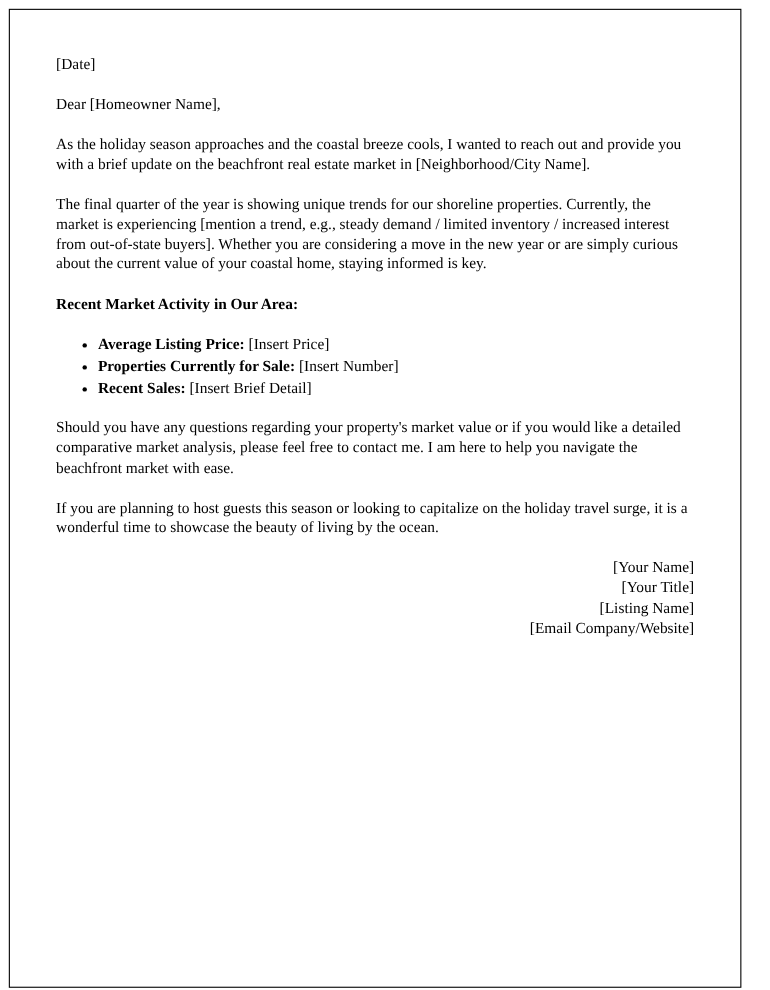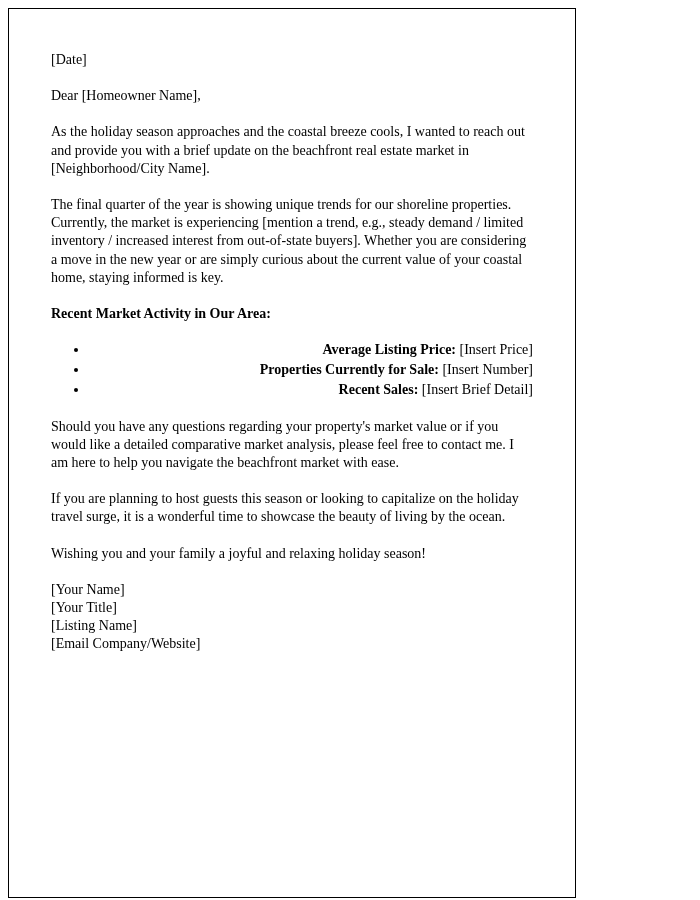--- a/index.html
+++ b/index.html
@@ -11,21 +11,21 @@
     width: 700px;
     height: 900px;
     font-family: "Liberation Serif", "DejaVu Serif", serif;
     color: #000000;
   }
   .page {
     box-sizing: border-box;
     position: absolute;
     left: 8px;
     top: 8px;
-    width: 568px;
+    width: 666px;
     height: 890px;
     border: 1px solid #000000;
     background: #ffffff;
     padding: 42px 42px 0 42px;
     overflow: hidden;
   }
   .letter {
     font-size: 14px;
     line-height: 1.3;
   }
@@ -35,34 +35,34 @@
   .date-line, .salutation {
     margin: 0 0 18px 0;
   }
   .section-heading {
     font-weight: bold;
     margin: 0 0 18px 0;
   }
   ul.bullet-list {
     margin: 0 0 18px 0;
     padding-left: 38px;
-    text-align: right;
   }
   ul.bullet-list li {
     margin: 0 0 2px 0;
   }
   .bullet-label {
     font-weight: bold;
   }
   .closing {
     margin: 0 0 18px 0;
   }
   .signature-block div {
     margin: 0;
     line-height: 1.3;
+    text-align: right;
   }
 </style>
 </head>
 <body>
 
 <div class="page">
   <div class="letter">
 
     <p class="date-line">[Date]</p>
 
@@ -83,21 +83,20 @@
       </li>
       <li>
         <span class="bullet-label">Recent Sales:</span><span> [Insert Brief Detail]</span>
       </li>
     </ul>
 
     <p class="para">Should you have any questions regarding your property's market value or if you would like a detailed comparative market analysis, please feel free to contact me. I am here to help you navigate the beachfront market with ease.</p>
 
     <p class="para">If you are planning to host guests this season or looking to capitalize on the holiday travel surge, it is a wonderful time to showcase the beauty of living by the ocean.</p>
 
-    <p class="para">Wishing you and your family a joyful and relaxing holiday season!</p>
 
 
     <div class="signature-block">
       <div>[Your Name]</div>
       <div>[Your Title]</div>
       <div>[Listing Name]</div>
       <div>[Email Company/Website]</div>
     </div>
 
   </div>

